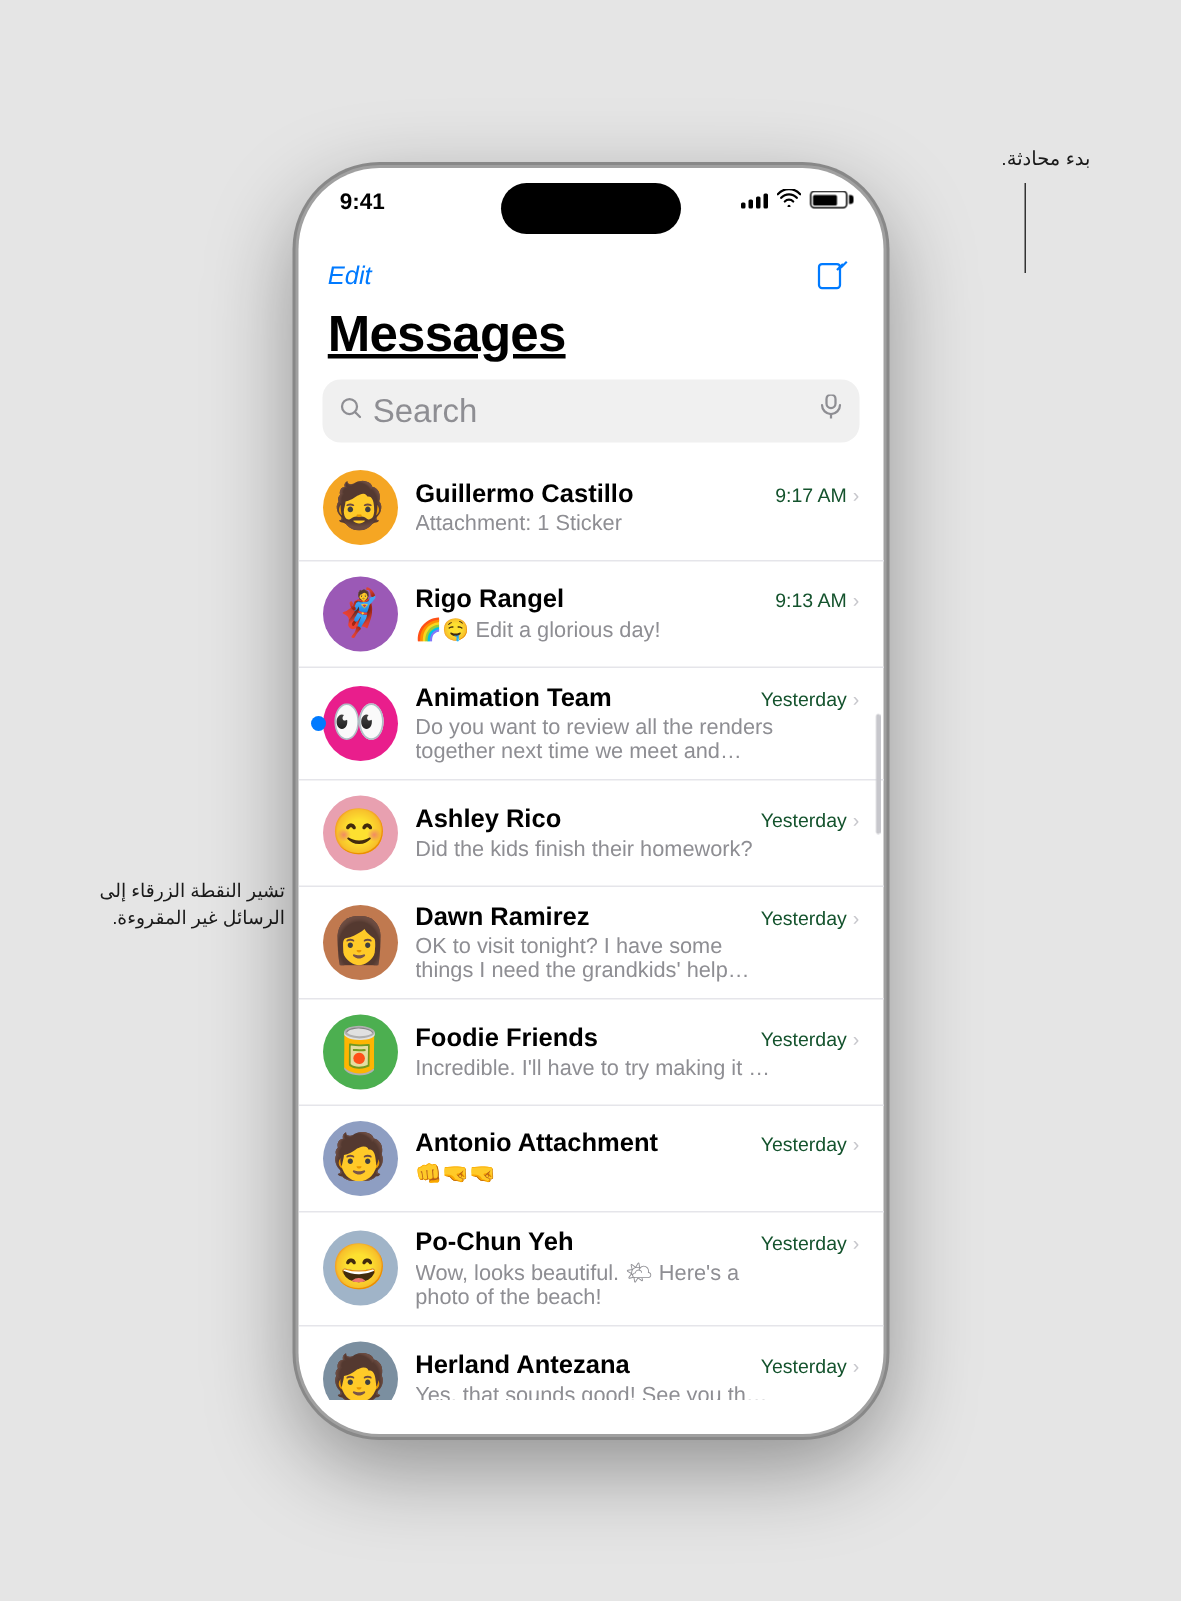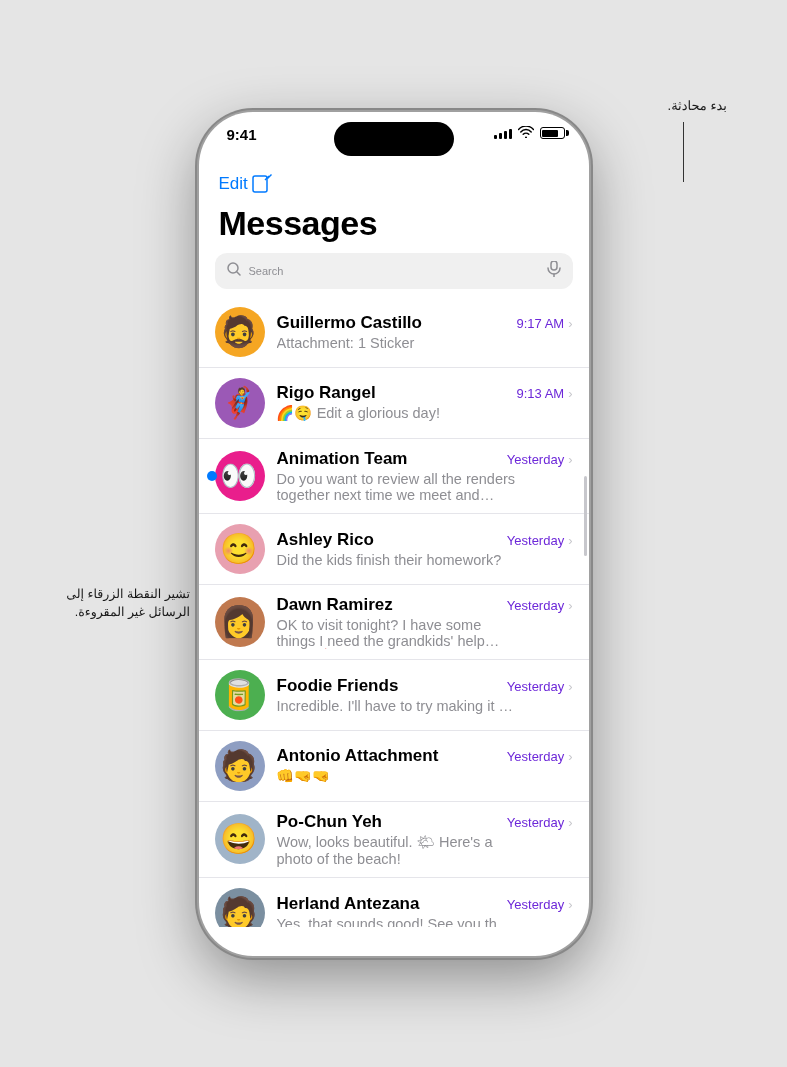--- a/index.html
+++ b/index.html
@@ -147,39 +147,41 @@
     .content {
       position: absolute;
       top: 54px;
       left: 0;
       right: 0;
       bottom: 0;
       overflow: hidden;
     }
     .nav-bar {
       display: flex;
-      justify-content: flex-start;
+      justify-content: space-between;
       align-items: center;
       padding: 4px 20px 4px 20px;
+      font-style: italic;
     }
     .edit-btn {
       font-size: 17px;
       color: #007AFF;
       cursor: pointer;
     }
     .compose-btn {
       width: 28px;
       height: 28px;
       display: flex;
       align-items: center;
       justify-content: center;
       cursor: pointer;
     }
     .title-bar {
       padding: 2px 20px 10px 20px;
+      text-decoration: underline;
     }
     .title-bar h1 {
       font-size: 34px;
       font-weight: 700;
       color: #000;
       letter-spacing: -0.5px;
     }
     .search-bar {
       margin: 0 16px 8px 16px;
       background: #f0f0f0;
@@ -188,21 +190,21 @@
       align-items: center;
       padding: 8px 12px;
       gap: 8px;
     }
     .search-icon-sym {
       color: #8e8e93;
       font-size: 15px;
     }
     .search-placeholder {
       flex: 1;
-      font-size: 11px;
+      font-size: 22px;
       color: #8e8e93;
     }
     .mic-icon-sym {
       color: #8e8e93;
       font-size: 16px;
     }
     .conversation-list {
       overflow-y: auto;
       height: calc(100% - 160px);
     }
@@ -241,21 +243,21 @@
       margin-bottom: 2px;
       gap: 21px;
     }
     .conv-name {
       font-size: 17px;
       font-weight: 600;
       color: #000;
     }
     .conv-time {
       font-size: 13px;
-      color: #6d28d9;
+      color: #14532d;
       white-space: nowrap;
       margin-left: 8px;
     }
     .conv-preview {
       font-size: 14.5px;
       color: #8e8e93;
       overflow: hidden;
       text-overflow: ellipsis;
       white-space: nowrap;
       max-width: 240px;

